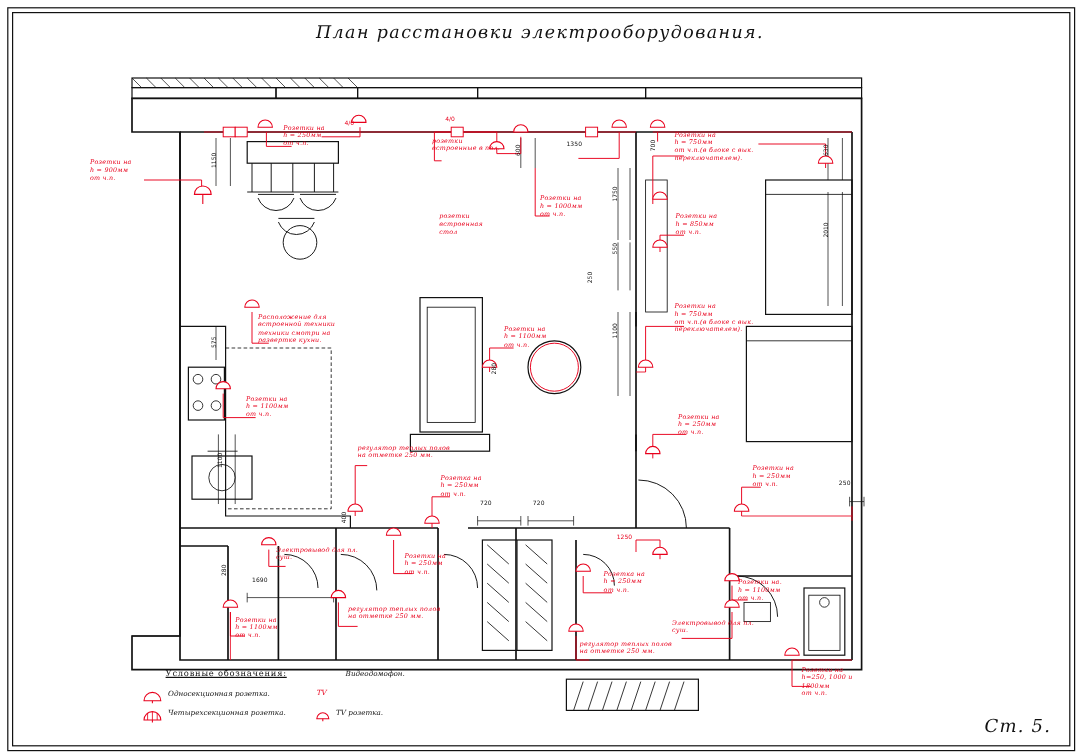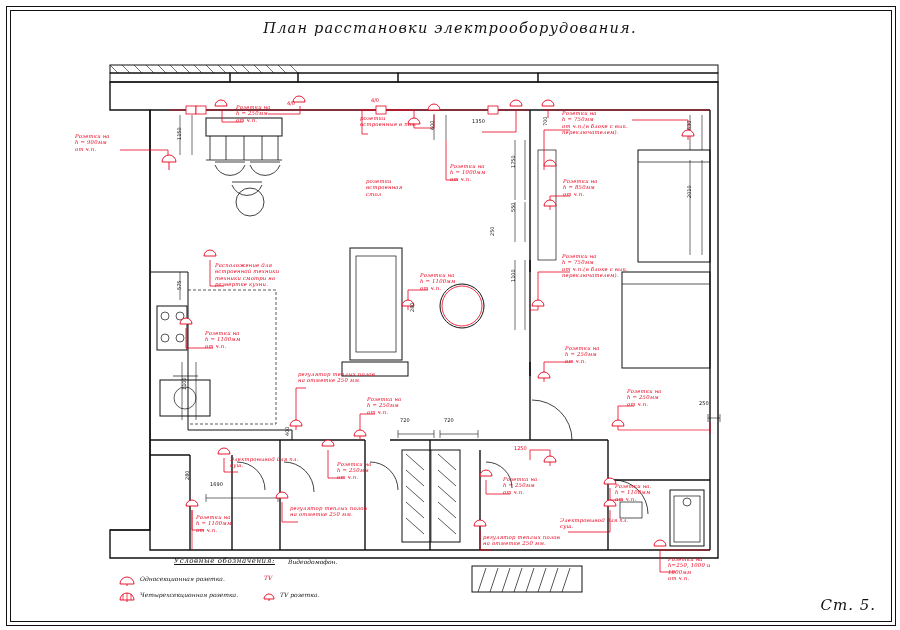--- a/index.html
+++ b/index.html
@@ -28,22 +28,22 @@
     letter-spacing:.1px;
   }
   .dimv{
     position:absolute;color:#111;font-family:"DejaVu Sans", sans-serif;font-size:5px;
     transform-origin:0 0;transform:rotate(-90deg);
   }
   .dimr{
     position:absolute;color:#e8001c;font-family:"DejaVu Sans", sans-serif;font-size:5px;
   }
   .legend-title{
-    position:absolute;color:#111;font-family:"DejaVu Serif", serif;font-style:italic;font-size:7px;
-    letter-spacing:.6px;text-decoration:underline;margin-left:36px;
+    position:absolute;color:#111;font-family:"DejaVu Serif", serif;font-size:7px;
+    letter-spacing:.6px;text-decoration:underline;
   }
   .legend-lbl{
     position:absolute;color:#111;font-family:"DejaVu Serif", serif;font-style:italic;font-size:6px;
   }
   .legend-lblr{
     position:absolute;color:#e8001c;font-family:"DejaVu Serif", serif;font-style:italic;font-size:6px;
   }
   svg{position:absolute;overflow:visible;}
 </style>
 </head>

